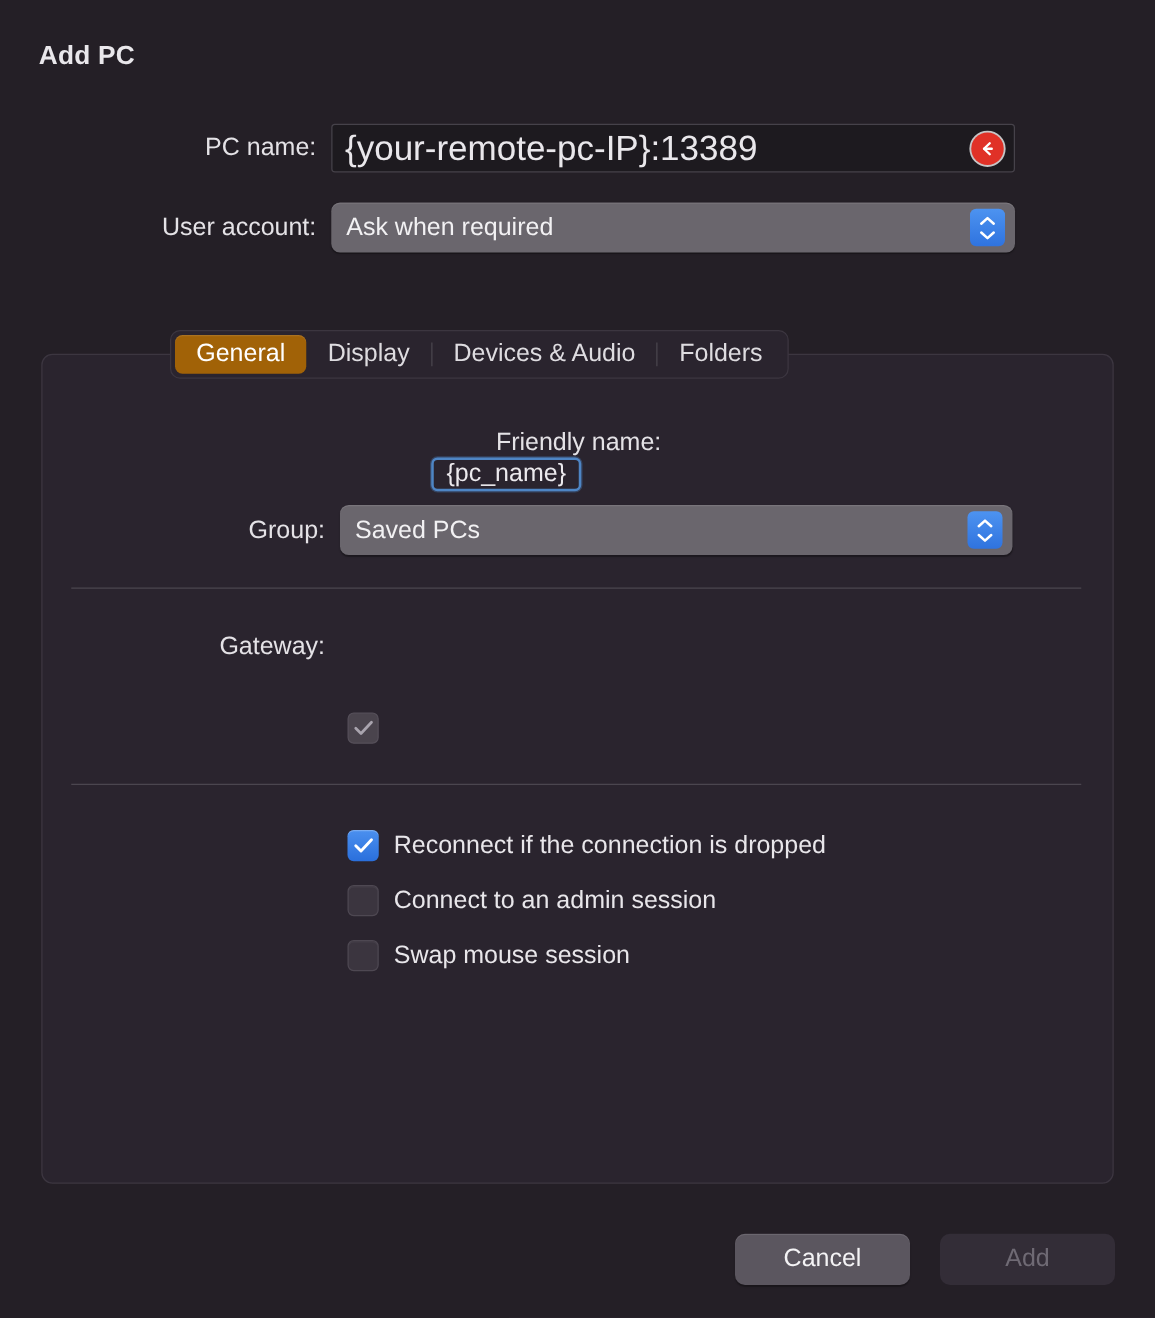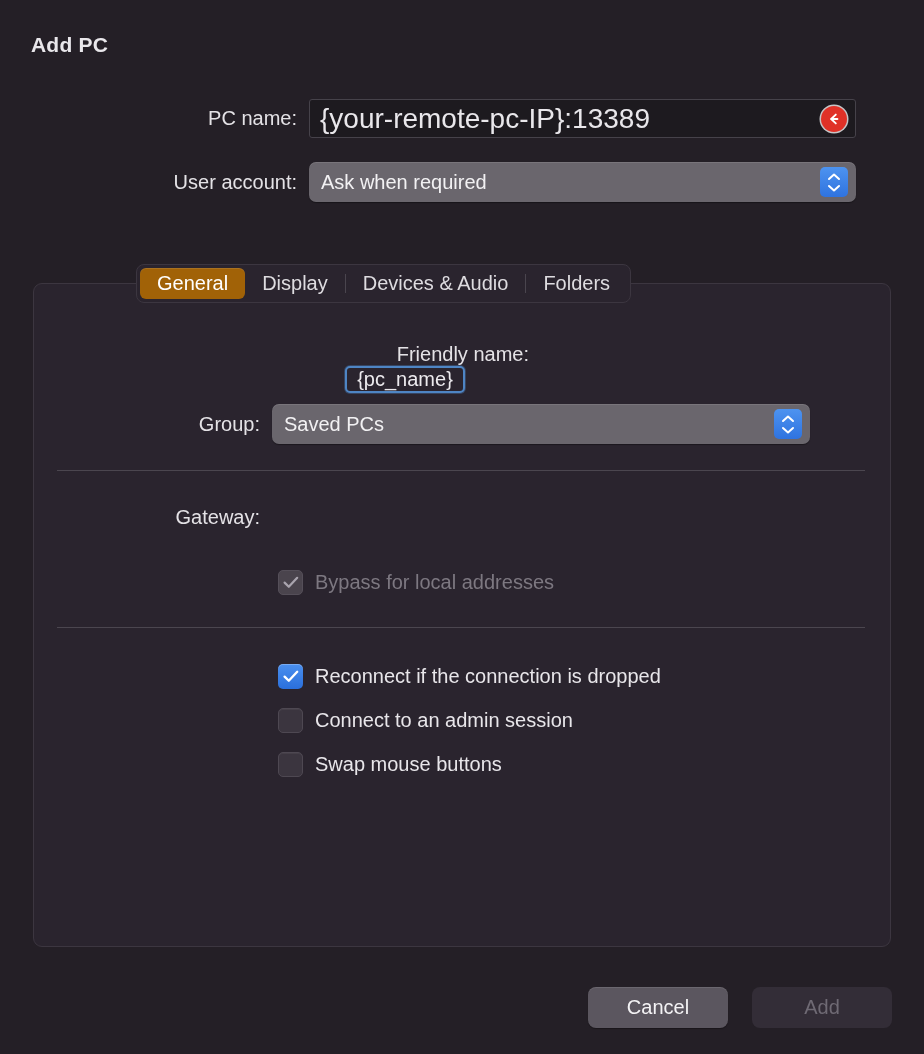--- a/index.html
+++ b/index.html
@@ -26,21 +26,20 @@
     font-weight: bold;
     color: #e9e7eb;
     letter-spacing: 0.2px;
   }
 
   
   .top-row {
     position: absolute;
     display: flex;
     align-items: center;
-    padding-left: 44px;
   }
   .row-pcname { left: 0; top: 99px; width: 812px; }
   .row-useraccount { left: 0; top: 162px; width: 812px; }
 
   .field-label {
     width: 265px;
     text-align: right;
     padding-right: 12px;
     box-sizing: border-box;
     font-size: 20px;
@@ -347,38 +346,37 @@
 <div class="panel-row row-gateway">
   <div class="field-label">Gateway:</div>
 </div>
 
 <div class="check-row disabled" style="left:278px; top:570px;">
   <span class="cb disabled-on">
     <svg width="16" height="13" viewBox="0 0 16 13">
         <path d="M1.6 6.6 L5.8 10.8 L14.2 1.8" fill="none" stroke="#a9a4ae" stroke-width="2.2" stroke-linecap="round" stroke-linejoin="round"></path>
       </svg>
   </span>
-  <span class="check-label">Bypass for local addresses</span>
 </div>
 
 <div class="divider" style="left:57px; top:627px; width:808px;"></div>
 
 <div class="check-row" style="left:278px; top:664px;">
   <span class="cb on">
     <svg width="16" height="13" viewBox="0 0 16 13">
         <path d="M1.6 6.6 L5.8 10.8 L14.2 1.8" fill="none" stroke="#ffffff" stroke-width="2.3" stroke-linecap="round" stroke-linejoin="round"></path>
       </svg>
   </span>
   <span class="check-label">Reconnect if the connection is dropped</span>
 </div>
 
 <div class="check-row" style="left:278px; top:708px;">
   <span class="cb off"></span>
   <span class="check-label">Connect to an admin session</span>
 </div>
 
 <div class="check-row" style="left:278px; top:752px;">
   <span class="cb off"></span>
-  <span class="check-label">Swap mouse buttons</span>
+  <span class="check-label">Swap mouse session</span>
 </div>
 
 <div class="footer-btn btn-cancel">Cancel</div>
 <div class="footer-btn btn-add">Add</div>
 
 </body></html>

